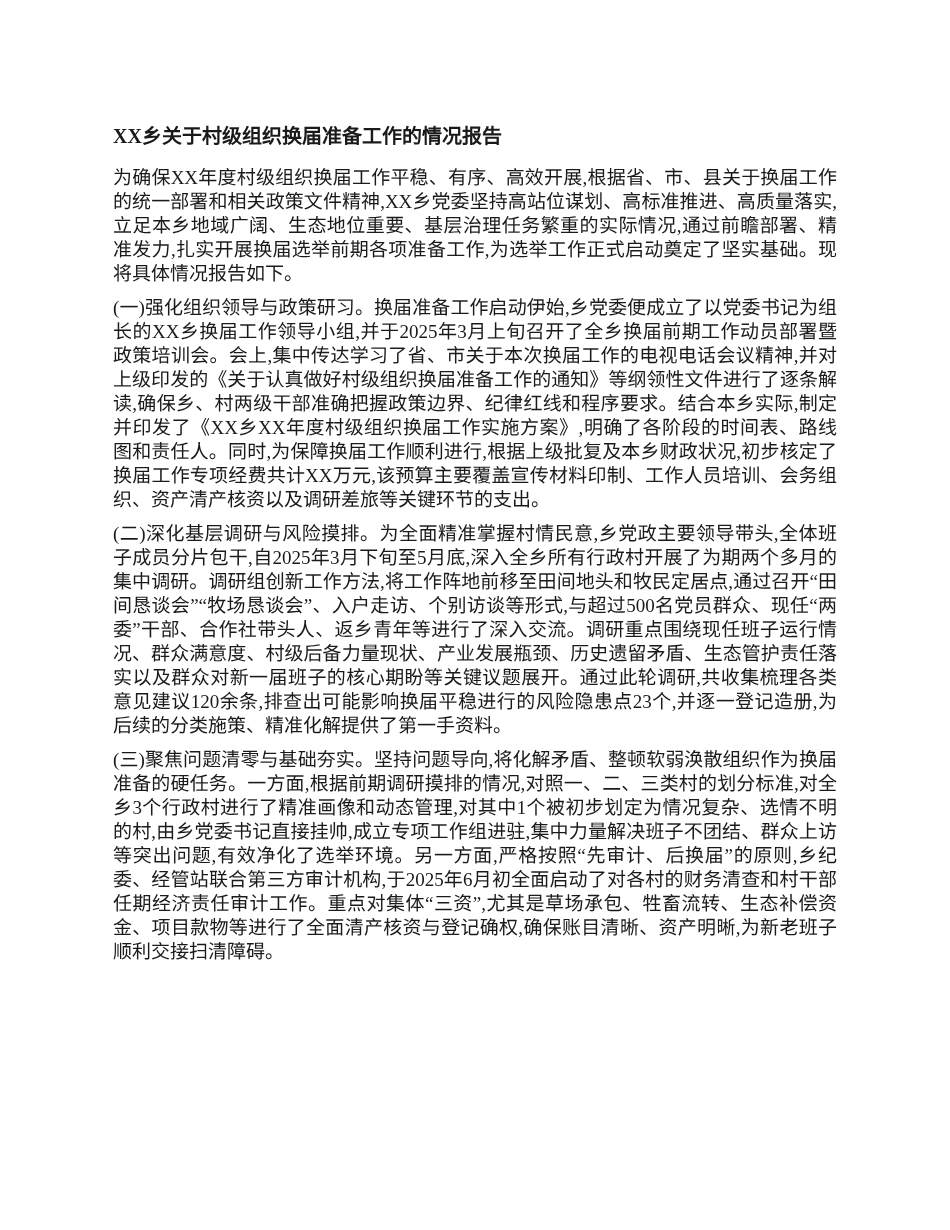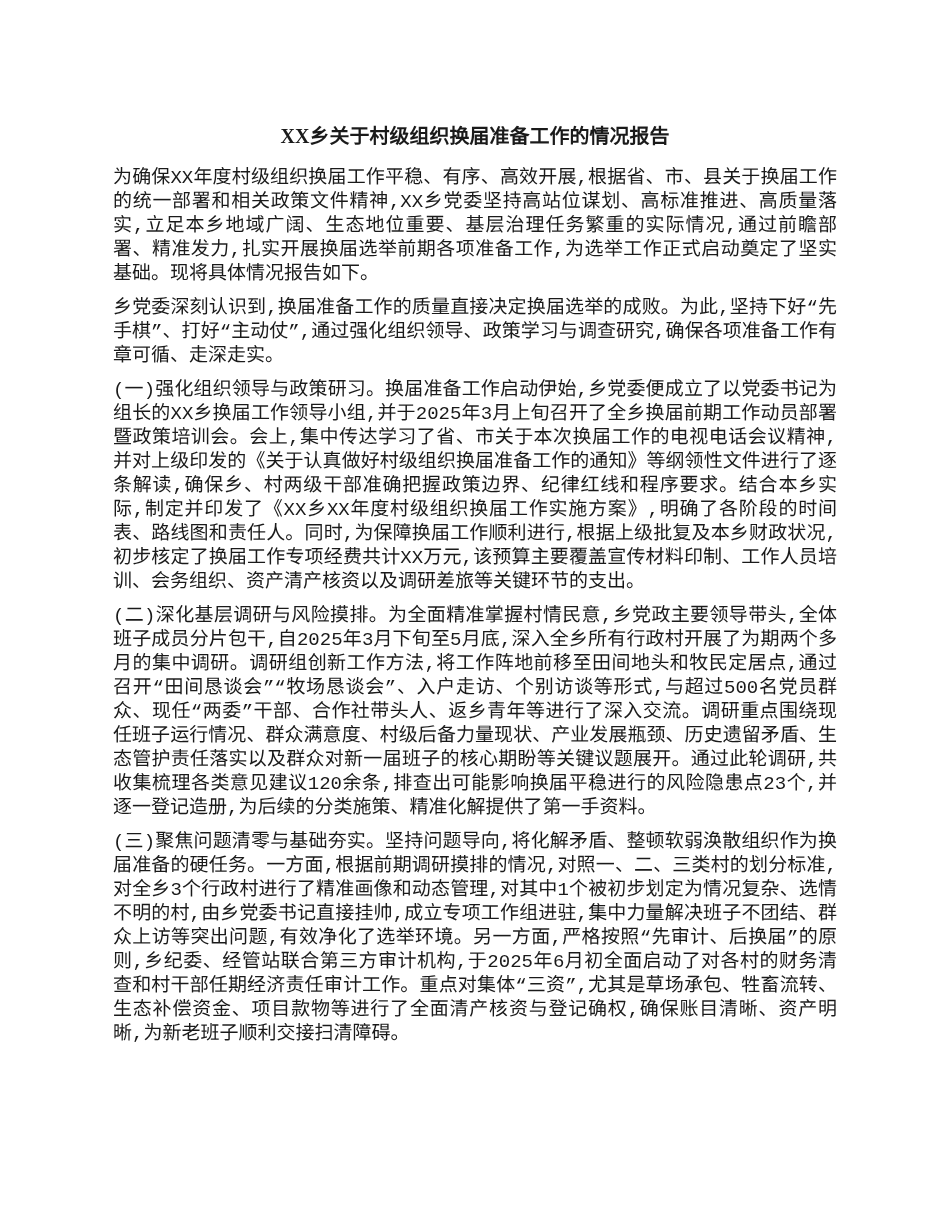--- a/index.html
+++ b/index.html
@@ -19,47 +19,45 @@
     width: 950px;
     height: 1230px;
     padding: 124px 113px 40px 113px;
     background: #ffffff;
   }
   .doc-title {
     font-size: 20px;
     font-weight: 700;
     line-height: 25px;
     margin: 0 0 17px 0;
-    text-align: center;
+    text-align: left;
   }
   .doc-block {
     font-size: 19px;
     line-height: 24px;
     margin: 0 0 10px 0;
     text-align: justify;
     text-justify: inter-ideograph;
     word-break: break-all;
     overflow-wrap: break-word;
-    font-family: Liberation Mono, monospace;
   }
   .doc-heading {
     
     font-weight: 400;
   }
 </style>
 </head>
 <body>
 
 <div class="page">
   <h1 class="doc-title">XX乡关于村级组织换届准备工作的情况报告</h1>
 
   <p class="doc-block">为确保XX年度村级组织换届工作平稳、有序、高效开展,根据省、市、县关于换届工作的统一部署和相关政策文件精神,XX乡党委坚持高站位谋划、高标准推进、高质量落实,立足本乡地域广阔、生态地位重要、基层治理任务繁重的实际情况,通过前瞻部署、精准发力,扎实开展换届选举前期各项准备工作,为选举工作正式启动奠定了坚实基础。现将具体情况报告如下。</p>
 
 
-  <p class="doc-block">乡党委深刻认识到,换届准备工作的质量直接决定换届选举的成败。为此,坚持下好“先手棋”、打好“主动仗”,通过强化组织领导、政策学习与调查研究,确保各项准备工作有章可循、走深走实。</p>
 
   <p class="doc-block">(一)强化组织领导与政策研习。换届准备工作启动伊始,乡党委便成立了以党委书记为组长的XX乡换届工作领导小组,并于2025年3月上旬召开了全乡换届前期工作动员部署暨政策培训会。会上,集中传达学习了省、市关于本次换届工作的电视电话会议精神,并对上级印发的《关于认真做好村级组织换届准备工作的通知》等纲领性文件进行了逐条解读,确保乡、村两级干部准确把握政策边界、纪律红线和程序要求。结合本乡实际,制定并印发了《XX乡XX年度村级组织换届工作实施方案》,明确了各阶段的时间表、路线图和责任人。同时,为保障换届工作顺利进行,根据上级批复及本乡财政状况,初步核定了换届工作专项经费共计XX万元,该预算主要覆盖宣传材料印制、工作人员培训、会务组织、资产清产核资以及调研差旅等关键环节的支出。</p>
 
   <p class="doc-block">(二)深化基层调研与风险摸排。为全面精准掌握村情民意,乡党政主要领导带头,全体班子成员分片包干,自2025年3月下旬至5月底,深入全乡所有行政村开展了为期两个多月的集中调研。调研组创新工作方法,将工作阵地前移至田间地头和牧民定居点,通过召开“田间恳谈会”“牧场恳谈会”、入户走访、个别访谈等形式,与超过500名党员群众、现任“两委”干部、合作社带头人、返乡青年等进行了深入交流。调研重点围绕现任班子运行情况、群众满意度、村级后备力量现状、产业发展瓶颈、历史遗留矛盾、生态管护责任落实以及群众对新一届班子的核心期盼等关键议题展开。通过此轮调研,共收集梳理各类意见建议120余条,排查出可能影响换届平稳进行的风险隐患点23个,并逐一登记造册,为后续的分类施策、精准化解提供了第一手资料。</p>
 
   <p class="doc-block">(三)聚焦问题清零与基础夯实。坚持问题导向,将化解矛盾、整顿软弱涣散组织作为换届准备的硬任务。一方面,根据前期调研摸排的情况,对照一、二、三类村的划分标准,对全乡3个行政村进行了精准画像和动态管理,对其中1个被初步划定为情况复杂、选情不明的村,由乡党委书记直接挂帅,成立专项工作组进驻,集中力量解决班子不团结、群众上访等突出问题,有效净化了选举环境。另一方面,严格按照“先审计、后换届”的原则,乡纪委、经管站联合第三方审计机构,于2025年6月初全面启动了对各村的财务清查和村干部任期经济责任审计工作。重点对集体“三资”,尤其是草场承包、牲畜流转、生态补偿资金、项目款物等进行了全面清产核资与登记确权,确保账目清晰、资产明晰,为新老班子顺利交接扫清障碍。</p>
 
 </div>
 
 </body></html>

